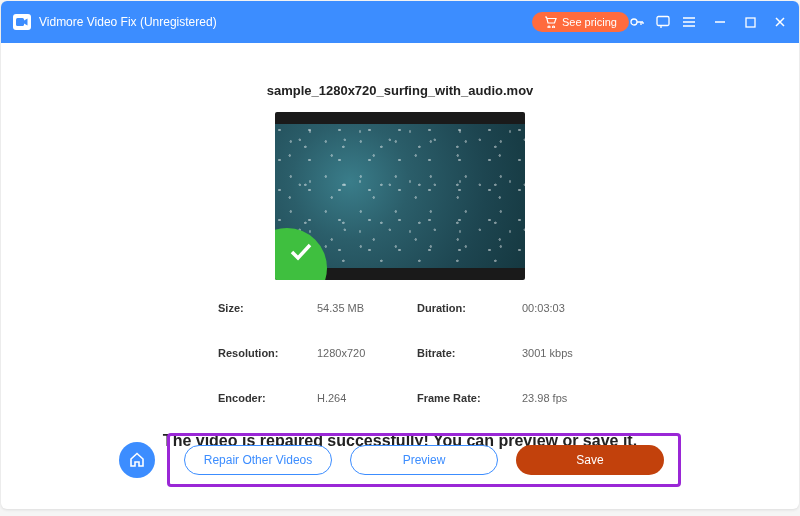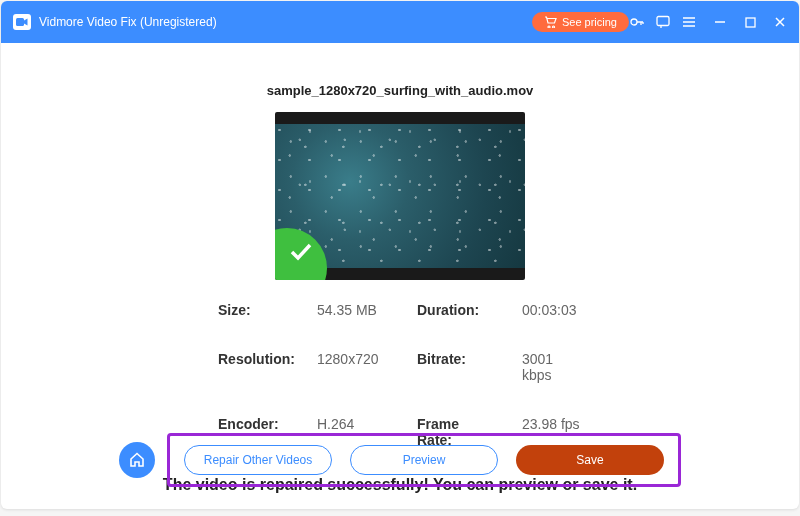--- a/index.html
+++ b/index.html
@@ -14,21 +14,21 @@
     .tb-icon { width: 16px; height: 16px; display: flex; align-items: center; justify-content: center; cursor: pointer; color: #fff; }
     .win-controls { display: flex; align-items: center; gap: 16px; }
     .win-ctl { width: 14px; height: 14px; display: flex; align-items: center; justify-content: center; cursor: pointer; color: #fff; }
     .content { padding: 40px 0 0 0; display: flex; flex-direction: column; align-items: center; }
     .filename { font-size: 13px; font-weight: 600; color: #222; margin-bottom: 14px; }
     .thumb-wrap { position: relative; width: 250px; height: 168px; background: #1a1a1a; border-radius: 2px; overflow: hidden; }
     .thumb-img { position: absolute; left: 0; right: 0; top: 12px; bottom: 12px; background: radial-gradient(circle at 30% 40%, #3a7d8a 0%, #2b5e6a 30%, #1d4550 70%, #153840 100%); }
     .thumb-img::before { content: ""; position: absolute; inset: 0; background-image: radial-gradient(circle at 15% 20%, rgba(255,255,255,0.5) 1px, transparent 1.5px), radial-gradient(circle at 55% 35%, rgba(255,255,255,0.4) 1px, transparent 1.5px), radial-gradient(circle at 80% 60%, rgba(255,255,255,0.45) 1px, transparent 1.5px), radial-gradient(circle at 35% 75%, rgba(255,255,255,0.4) 1px, transparent 1.5px), radial-gradient(circle at 70% 15%, rgba(255,255,255,0.35) 1px, transparent 1.5px), radial-gradient(circle at 45% 50%, rgba(255,255,255,0.4) 1px, transparent 1.5px); background-size: 30px 30px, 45px 45px, 38px 38px, 42px 42px, 50px 50px, 35px 35px; }
     .corner-check { position: absolute; left: -28px; bottom: -28px; width: 80px; height: 80px; background: #3fbf3f; border-radius: 50%; display: flex; align-items: flex-start; justify-content: flex-end; padding: 14px 14px 0 0; }
     .corner-check svg { stroke: #fff; stroke-width: 3.5; }
-    .info-grid { display: grid; grid-template-columns: 66px 67px 72px 60px; column-gap: 0; row-gap: 8px; margin-top: 22px; font-size: 14px; color: #555; gap: 33px; }
+    .info-grid { display: grid; grid-template-columns: 66px 67px 72px 60px; column-gap: 0; row-gap: 8px; margin-top: 22px; font-size: 11px; color: #555; gap: 33px; }
     .info-label { font-weight: 600; color: #333; }
     .info-val { color: #666; }
     .success-msg { font-size: 16px; font-weight: 700; color: #222; margin-top: 28px; }
     .footer { position: absolute; bottom: 22px; left: 0; right: 0; display: flex; align-items: center; justify-content: center; gap: 12px; }
     .home-btn { width: 36px; height: 36px; border-radius: 50%; background: #3c8dff; display: flex; align-items: center; justify-content: center; cursor: pointer; }
     .btn-group { display: flex; gap: 18px; border: 3px solid #9a27d6; padding: 9px 14px; border-radius: 4px; }
     .btn { width: 148px; height: 30px; border-radius: 15px; font-size: 12px; display: flex; align-items: center; justify-content: center; cursor: pointer; }
     .btn-outline { border: 1px solid #3c8dff; color: #3c8dff; background: #fff; }
     .btn-primary { background: #c2410c; color: #fff; border: none; }
     .window-rel { position: relative; height: 100%; }

